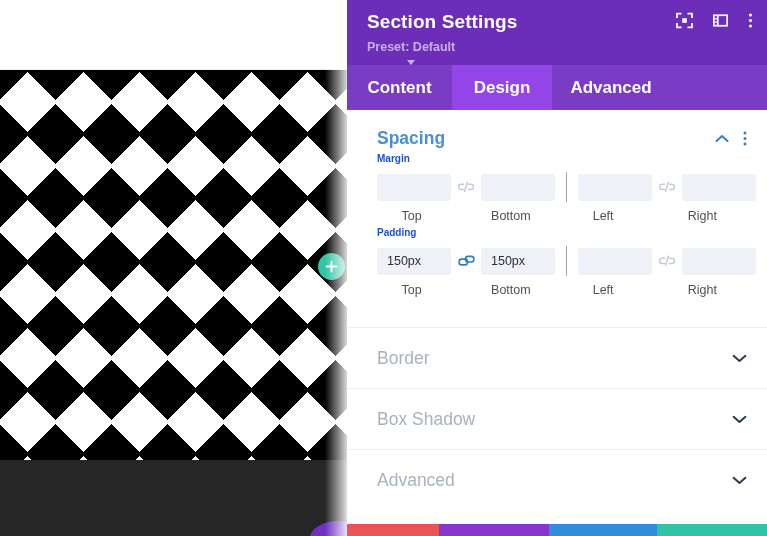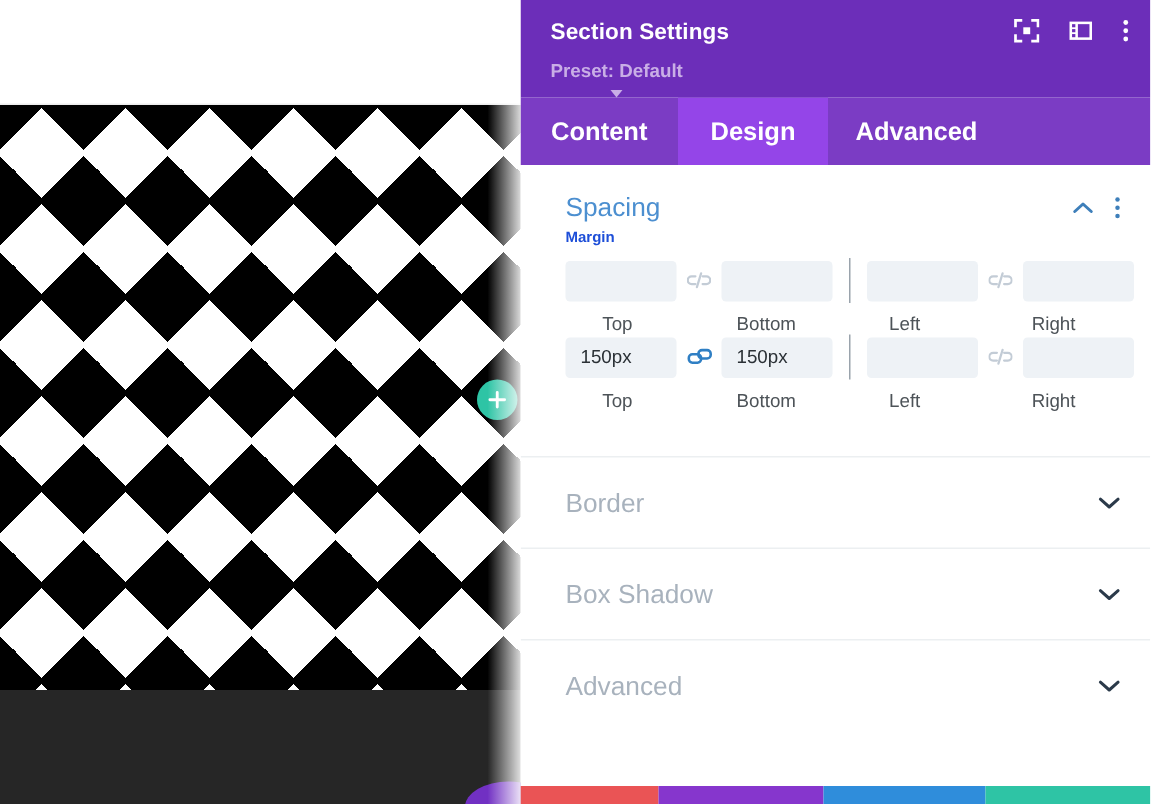--- a/index.html
+++ b/index.html
@@ -56,21 +56,21 @@
     position: absolute; left: 347px; top: 0;
     width: 420px; height: 536px;
     background: #ffffff; overflow: hidden;
   }
 
   .panel-header {
     height: 65px; background: #6c2eb9;
     padding: 10px 20px 0 20px; position: relative;
   }
   .panel-title {
-    color: #ffffff; font-size: 15px; font-weight: bold;
+    color: #ffffff; font-size: 19px; font-weight: bold;
     letter-spacing: .1px; line-height: 24px;
   }
   .panel-preset {
     color: #c9aee6; font-size: 12.5px; font-weight: bold;
     margin-top: 6px; display: inline-flex; align-items: center; gap: 5px;
     cursor: pointer;
     flex-direction: column;
   }
   .caret-down {
     width: 0; height: 0; border-left: 4px solid transparent;
@@ -96,21 +96,21 @@
   .tab.active { background: #9445e8; }
 
   
   .panel-body { height: 426px; overflow: hidden; background: #fff; }
 
   .section-head {
     display: flex; align-items: center; padding: 18px 20px 0 30px;
     position: relative;
   }
   .section-title-open {
-    color: #4c8fd0; font-size: 17.5px; font-weight: normal; flex: 1;
+    color: #4c8fd0; font-size: 17.5px; font-weight: bold; flex: 1;
   }
   .sec-icons { display: flex; align-items: center; gap: 14px; }
 
   .field-group { padding: 0 30px; }
   .field-label {
     font-size: 10px; font-weight: bold; color: #1d4ed8;
     margin-top: 4px; margin-bottom: 8px;
   }
   .inputs-row { display: flex; align-items: center; }
   .pair { display: flex; align-items: center; justify-content: center; }
@@ -272,20 +272,21 @@
         </div>
         <div class="labels-row">
           <div class="lbl l-top">Top</div>
           <div class="lbl l-bottom">Bottom</div>
           <div class="lbl l-left">Left</div>
           <div class="lbl l-right">Right</div>
         </div>
       </div>
 
       <div class="field-group">
+        <div class="field-label">Padding</div>
         <div class="inputs-row">
           <div class="pair">
             <input class="sbox" value="150px" style="">
             <span class="linkbtn">
               <svg width="17" height="14" viewBox="0 0 17 14">
                 <rect x="1.2" y="5.2" width="8.2" height="5.6" rx="2.4" stroke="#2f7fc4" stroke-width="1.7" fill="none"></rect>
                 <rect x="7.6" y="2.4" width="8.2" height="5.6" rx="2.4" stroke="#2f7fc4" stroke-width="1.7" fill="none"></rect>
               </svg>
             </span>
             <input class="sbox" value="150px" style="">

